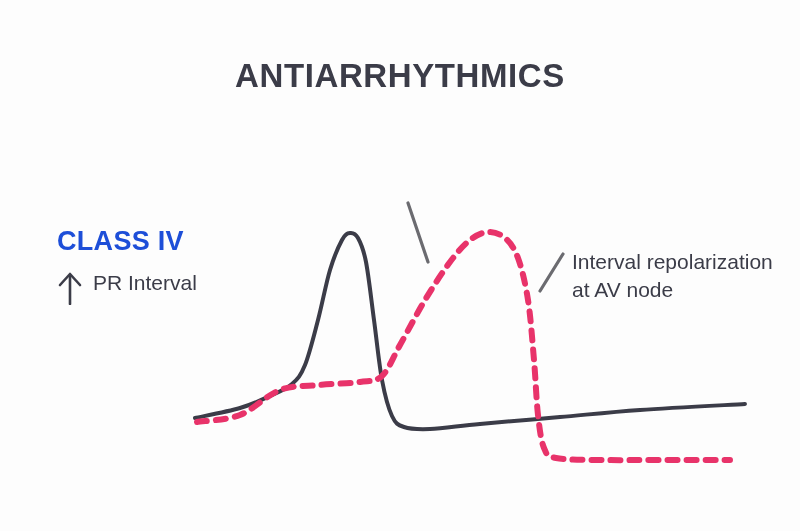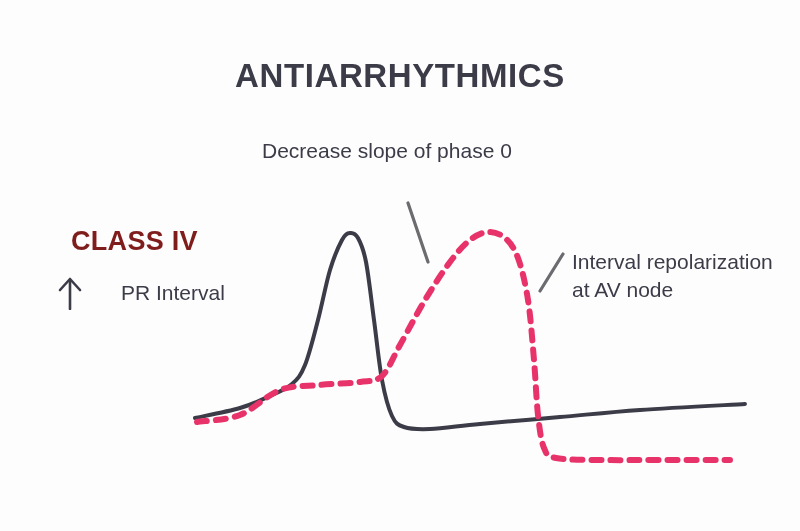--- a/index.html
+++ b/index.html
@@ -45,23 +45,22 @@
   #class-label {
     font-size: 27px;
     font-weight: 700;
     color: #e8336a;
     letter-spacing: 0.3px;
     line-height: 1.0;
     margin-bottom: 16px;
   }
   .effect-row {
     display: flex;
-    align-items: center;
+    align-items: flex-start;
     height: 44px;
-    gap: 28px;
   }
   .arrow-up {
     width: 26px;
     height: 34px;
     flex: 0 0 26px;
     margin-right: 10px;
     position: relative;
   }
   .arrow-up svg { display: block; }
   .effect-text {
@@ -113,31 +112,30 @@
 
     <path id="curve-normal" fill="none" stroke="#3b3c48" stroke-width="4" stroke-linecap="round" stroke-linejoin="round" d="M 195 418 C 202.50 416.33, 227.50 411.67, 240 408 C 252.50 404.33, 261.33 400.00, 270 396 C 278.67 392.00, 286.17 389.17, 292 384 C 297.83 378.83, 300.67 375.67, 305 365 C 309.33 354.33, 313.83 335.83, 318 320 C 322.17 304.17, 326.00 283.33, 330 270 C 334.00 256.67, 338.67 246.17, 342 240 C 345.33 233.83, 347.33 233.33, 350 233 C 352.67 232.67, 355.33 233.17, 358 238 C 360.67 242.83, 363.33 248.33, 366 262 C 368.67 275.67, 371.33 300.33, 374 320 C 376.67 339.67, 379.00 364.00, 382 380 C 385.00 396.00, 388.33 408.17, 392 416 C 395.67 423.83, 397.67 424.83, 404 427 C 410.33 429.17, 417.33 429.50, 430 429 C 442.67 428.50, 458.33 426.00, 480 424 C 501.67 422.00, 533.33 419.33, 560 417 C 586.67 414.67, 609.17 412.17, 640 410 C 670.83 407.83, 727.50 405.00, 745 404"></path>
 
     <path id="curve-prolonged" fill="none" stroke="#e8336a" stroke-width="6" stroke-linecap="round" stroke-linejoin="round" stroke-dasharray="10 9" d="M 197 422 C 204.17 420.83, 226.17 420.33, 240 415 C 253.83 409.67, 266.67 395.00, 280 390 C 293.33 385.00, 306.67 386.33, 320 385 C 333.33 383.67, 349.67 383.50, 360 382 C 370.33 380.50, 375.33 382.17, 382 376 C 388.67 369.83, 392.83 357.67, 400 345 C 407.17 332.33, 416.67 313.83, 425 300 C 433.33 286.17, 442.50 272.00, 450 262 C 457.50 252.00, 463.67 245.00, 470 240 C 476.33 235.00, 482.17 232.33, 488 232 C 493.83 231.67, 500.00 233.67, 505 238 C 510.00 242.33, 514.17 247.67, 518 258 C 521.83 268.33, 525.33 283.00, 528 300 C 530.67 317.00, 532.33 340.83, 534 360 C 535.67 379.17, 536.33 400.33, 538 415 C 539.67 429.67, 541.00 440.83, 544 448 C 547.00 455.17, 546.67 456.00, 556 458 C 565.33 460.00, 582.67 459.67, 600 460 C 617.33 460.33, 638.33 460.00, 660 460 C 681.67 460.00, 718.33 460.00, 730 460"></path>
 
     <line id="leader-left" stroke="#6b6b70" stroke-width="3.2" stroke-linecap="round" x1="408" y1="203" x2="428" y2="262"></line>
     <line id="leader-right" stroke="#6b6b70" stroke-width="3.2" stroke-linecap="round" x1="540" y1="291" x2="563" y2="254"></line>
   </svg>
 
   <div id="class-block">
-    <div id="class-label" style="color: #7f1d1d; margin-left: 14px;">CLASS IV</div>
+    <div id="class-label" style="color: #1d4ed8;">CLASS IV</div>
 
     <div class="effect-row">
       <span class="arrow-up">
         <svg width="26" height="34" viewBox="0 0 26 34" xmlns="http://www.w3.org/2000/svg">
           <path d="M13 33 L13 4" stroke="#3b3c48" stroke-width="2.6" stroke-linecap="round" fill="none"></path>
           <path d="M3 14 L13 3 L23 14" stroke="#3b3c48" stroke-width="2.6" stroke-linecap="round" stroke-linejoin="round" fill="none"></path>
         </svg>
       </span>
       <span class="effect-text">PR Interval</span>
     </div>
 
   </div>
 
-  <div class="annotation" id="anno-left">Decrease slope of phase 0</div>
 
   <div class="annotation" id="anno-right">Interval repolarization at AV node</div>
 
 </div>
 
 </body></html>

